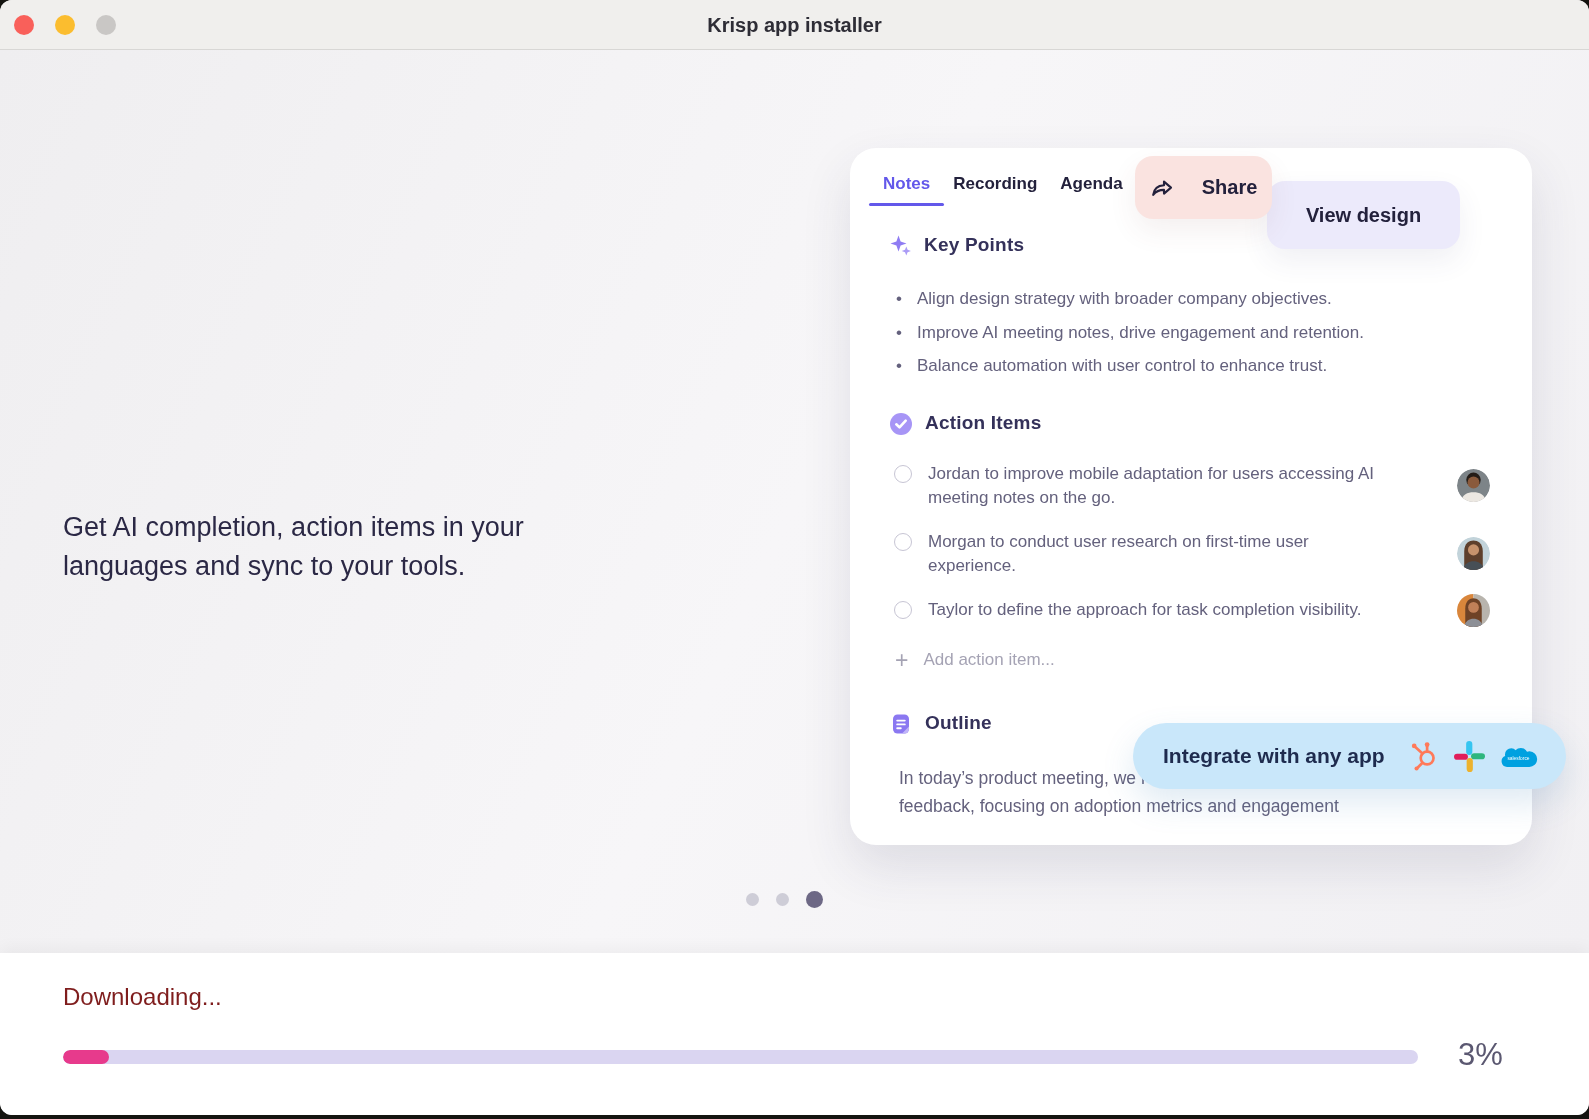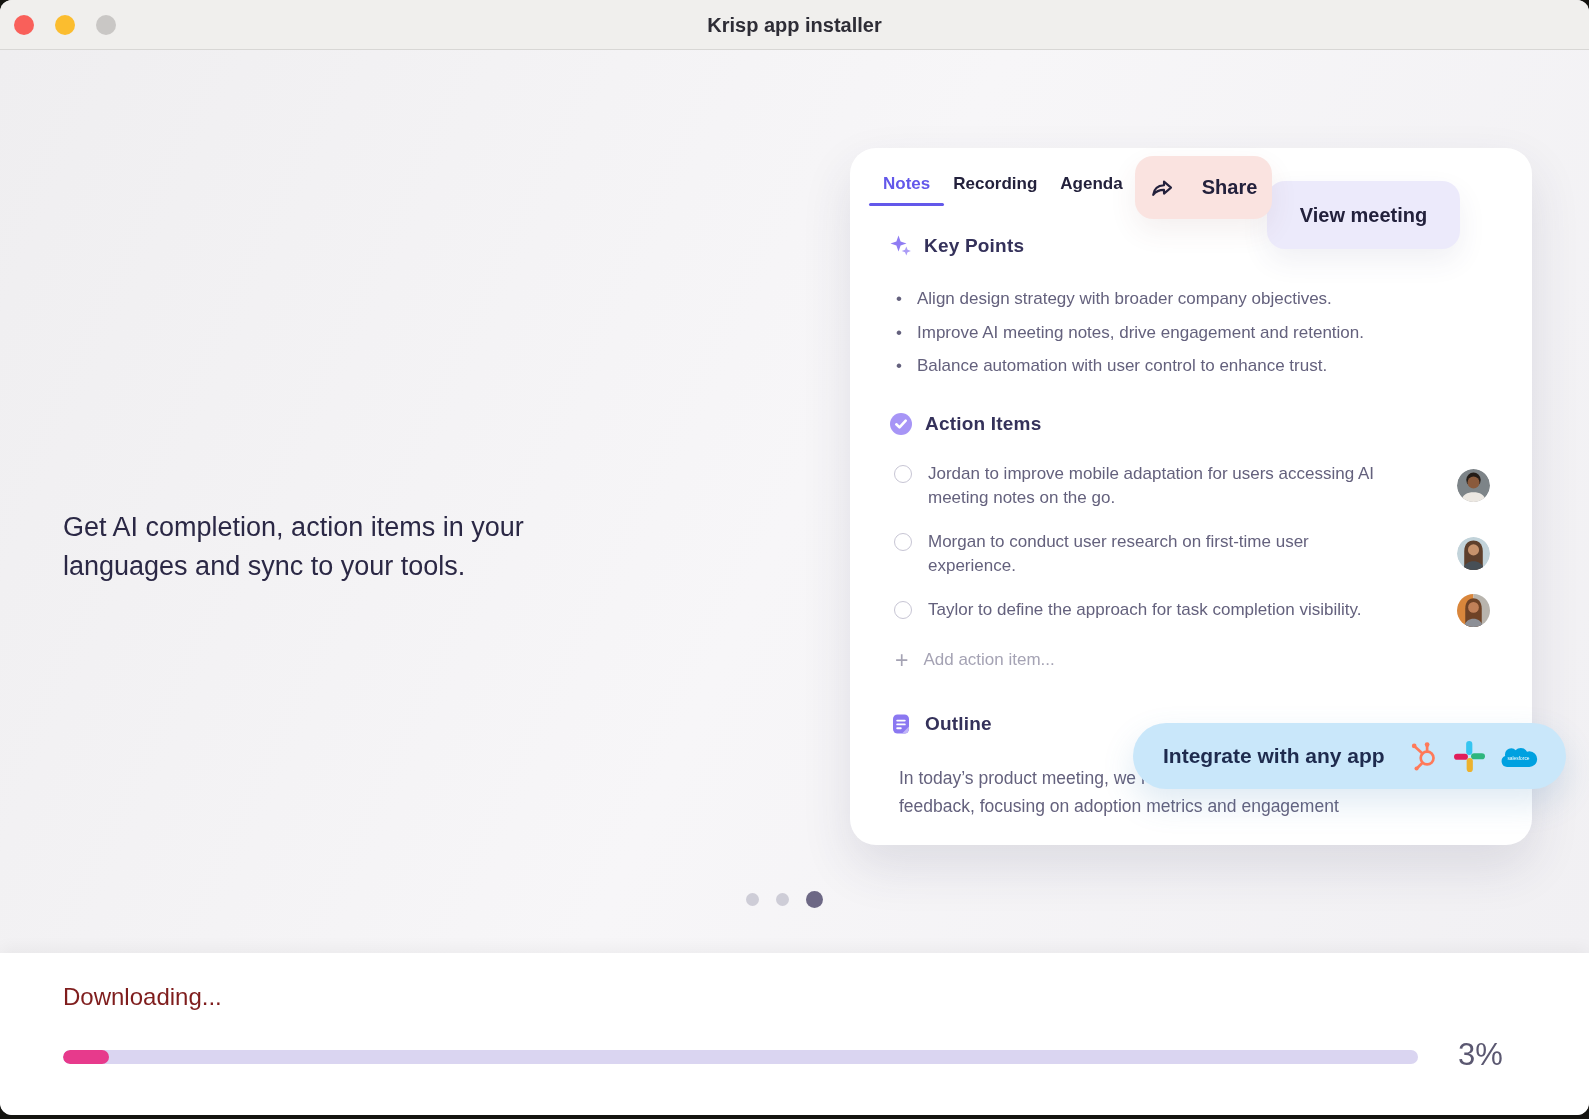--- a/index.html
+++ b/index.html
@@ -32,21 +32,21 @@
   .card { position:absolute; left:850px; top:98px; width:682px; height:697px;
           background:#ffffff; border-radius:26px; z-index:2;
           box-shadow:0 22px 50px rgba(50,50,90,.12); }
   .tabs { position:absolute; left:31px; top:26px; display:flex; gap:19px; }
   .tab  { font-size:17px; font-weight:700; color:#23213c; padding:0 2px 12px;
           position:relative; cursor:default; }
   .tab.active { color:#6358ea; }
   .tab.active::after { content:""; position:absolute; left:-12px; right:-12px; bottom:0;
           height:3px; border-radius:2px; background:#6358ea; }
 
-  .sec-head { position:absolute; display:flex; align-items:center; gap:12px; left:39px; }
+  .sec-head { position:absolute; display:flex; align-items:flex-start; gap:12px; left:39px; }
   .sec-head .label { font-size:19px; font-weight:800; color:#34315a; letter-spacing:.2px; }
 
   .kp-head { top:86px; }
   .bullets { position:absolute; left:46px; top:134px; list-style:none; }
   .bullets li { position:relative; padding-left:21px; font-size:17px; color:#64617d;
                 line-height:33.5px; }
   .bullets li::before { content:"•"; position:absolute; left:0; top:0; color:#64617d; }
 
   .ai-head { top:264px; }
   .ai-rows { position:absolute; left:44px; top:314px; width:596px; }
@@ -218,21 +218,21 @@
     <div class="share-pill">
       <span>
         <svg width="24" height="24" viewBox="0 0 24 24">
           <path d="M14 5.6 L21 11.6 L14 17.6 V13.9 C8.8 13.9 5.6 15.7 3.2 18.9 C3.9 12.4 7.6 9.5 14 9.2 Z" fill="none" stroke="#23213c" stroke-width="2.1" stroke-linejoin="round"></path>
         </svg>
       </span>
       <span class="label">Share</span>
     </div>
 
     <div class="view-pill">
-      <span class="label">View meeting</span>
+      <span class="label">View design</span>
     </div>
 
     <div class="integrate-pill">
       <span class="label">Integrate with any app</span>
       <span>
         <svg width="31" height="31" viewBox="0 0 30 30">
           <g stroke="#ff7a59" stroke-width="2.6" fill="none" stroke-linecap="round">
             <circle cx="18.5" cy="16.5" r="6.2"></circle>
             <path d="M18.5 10.3 V5.2"></path>
             <path d="M14 12 L7.6 6.2"></path>

